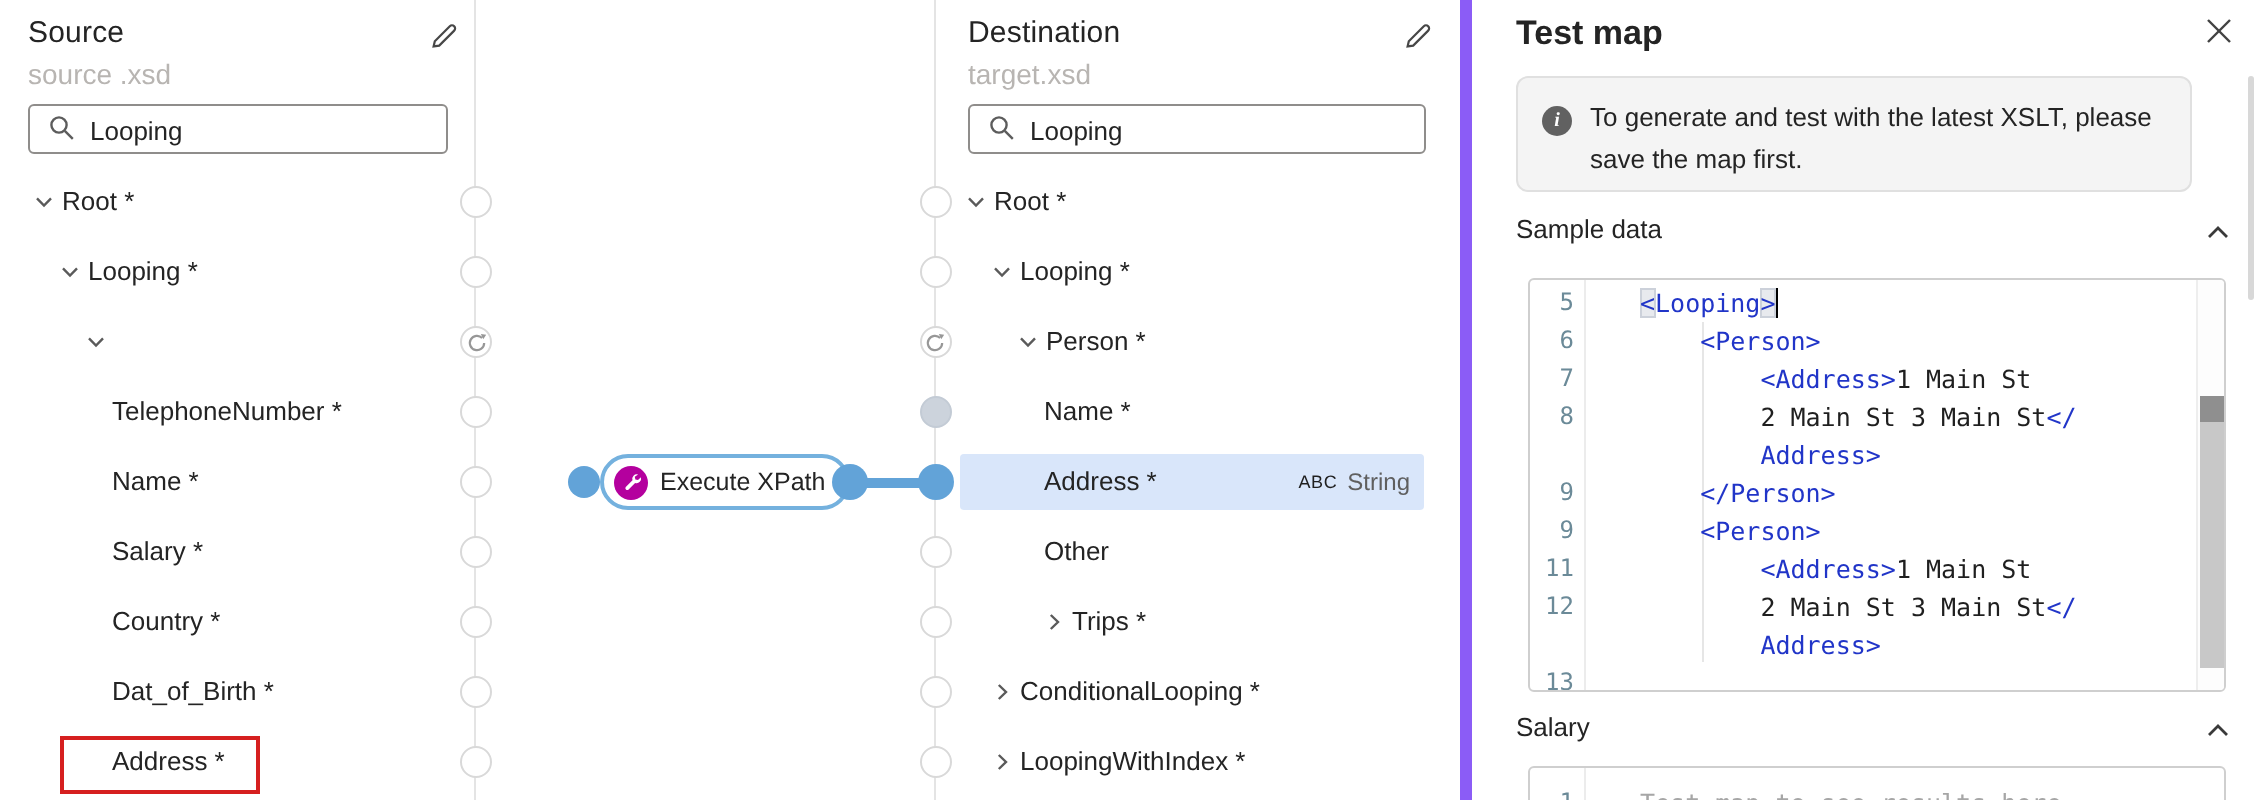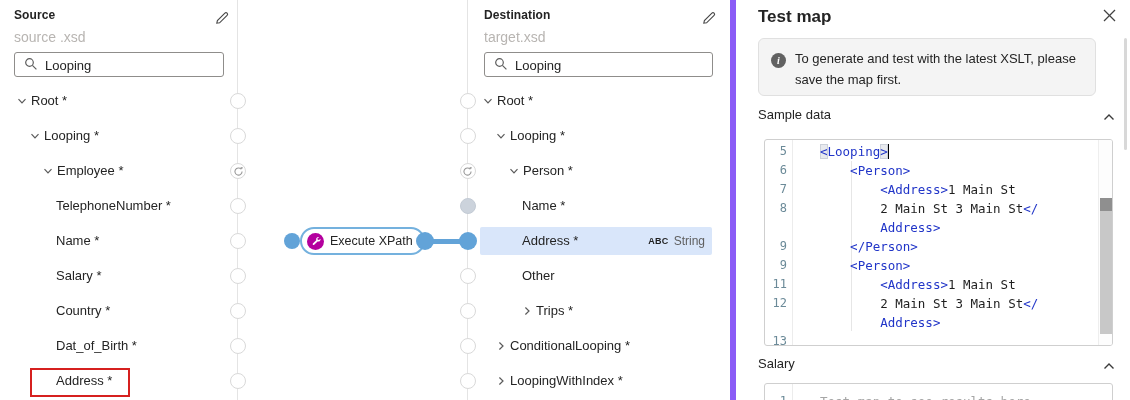--- a/index.html
+++ b/index.html
@@ -3,35 +3,35 @@
 <meta charset="utf-8">
 <style>
   html,body{margin:0;padding:0;background:#fff;}
   #app{position:relative;width:1130px;height:400px;overflow:hidden;background:#fff;
        font-family:"Liberation Sans",sans-serif;color:#242424;}
   
   .schema-panel{position:absolute;top:0;height:400px;background:#fff;}
   #source-panel{left:0;width:238px;}
   #dest-panel{left:467px;width:263px;}
   .rail{position:absolute;top:0;width:1px;height:400px;background:#e4e4e4;}
-  .panel-title{position:absolute;top:8px;font-size:12px;font-weight:700;letter-spacing:.1px;}
+  .panel-title{position:absolute;top:8px;font-size:15px;font-weight:400;letter-spacing:.1px;}
   .panel-subtitle{position:absolute;top:29px;font-size:14px;color:#b8b5b2;}
   .pencil{position:absolute;top:10px;width:16px;height:16px;cursor:pointer;}
   .searchbox{position:absolute;top:52px;height:23px;background:#fff;border:1px solid #8f8d8b;border-radius:3px;}
   .searchbox input{position:absolute;left:28px;top:0;width:calc(100% - 34px);height:100%;border:none;outline:none;
        font-family:"Liberation Sans",sans-serif;font-size:13px;color:#242424;background:transparent;}
   .search-icon{position:absolute;left:9px;top:4px;}
   
   .rows{position:absolute;top:0;left:0;}
   .tree-row{position:absolute;height:28px;line-height:28px;font-size:13px;white-space:nowrap;
        display:flex;align-items:center;cursor:pointer;width:100%;box-sizing:border-box;border-radius:2px;}
   .tree-row .chev{width:10px;margin-right:4px;display:inline-flex;}
   .tree-row.selected{background:#d9e6fa;}
   .type-badge{position:absolute;right:7px;top:0;height:28px;display:flex;align-items:center;gap:5px;}
-  .type-badge .abbr{font-size:9px;font-weight:700;color:#1f1f1f;letter-spacing:.3px;margin-left:48px;}
+  .type-badge .abbr{font-size:9px;font-weight:400;color:#1f1f1f;letter-spacing:.3px;margin-left:48px;}
   .type-badge .tname{font-size:12px;color:#5f5f5f;}
   .red-box{position:absolute;border:2px solid #d6201f;width:96px;height:25px;left:30px;pointer-events:none;}
   
   .handle{position:absolute;border-radius:50%;box-sizing:border-box;background:#fff;border:1px solid #d9d9d9;
        display:flex;align-items:center;justify-content:center;z-index:3;}
   .handle.grey{background:#ccd3dc;border-color:#c3cbd5;}
   .handle.blue{background:#62a3d8;border:none;}
   
   .edge{position:absolute;background:#62a3d8;z-index:2;}
   .fn-dot{position:absolute;border-radius:50%;background:#62a3d8;z-index:4;}
@@ -107,21 +107,20 @@
             </svg>
           </span>
           <span>Looping *</span>
         </div>
         <div class="tree-row" style="top: 157px; padding-left: 43px;">
           <span class="chev">
             <svg width="10" height="10" viewBox="0 0 10 10">
               <path d="M1.5 3.2 L5 6.8 L8.5 3.2" fill="none" stroke="#5a5a5a" stroke-width="1.2"></path>
             </svg>
           </span>
-          <span>Employee *</span>
         </div>
         <div class="tree-row" style="top: 192px; padding-left: 56px;">
           <span>TelephoneNumber *</span>
         </div>
         <div class="tree-row" style="top: 227px; padding-left: 56px;">
           <span>Name *</span>
         </div>
         <div class="tree-row" style="top: 262px; padding-left: 56px;">
           <span>Salary *</span>
         </div>

